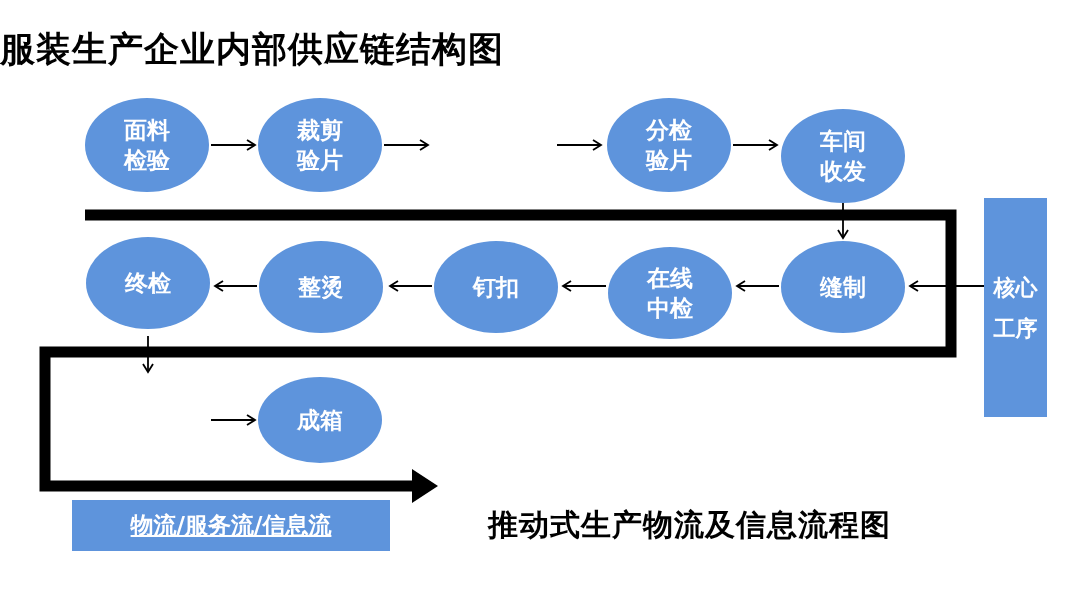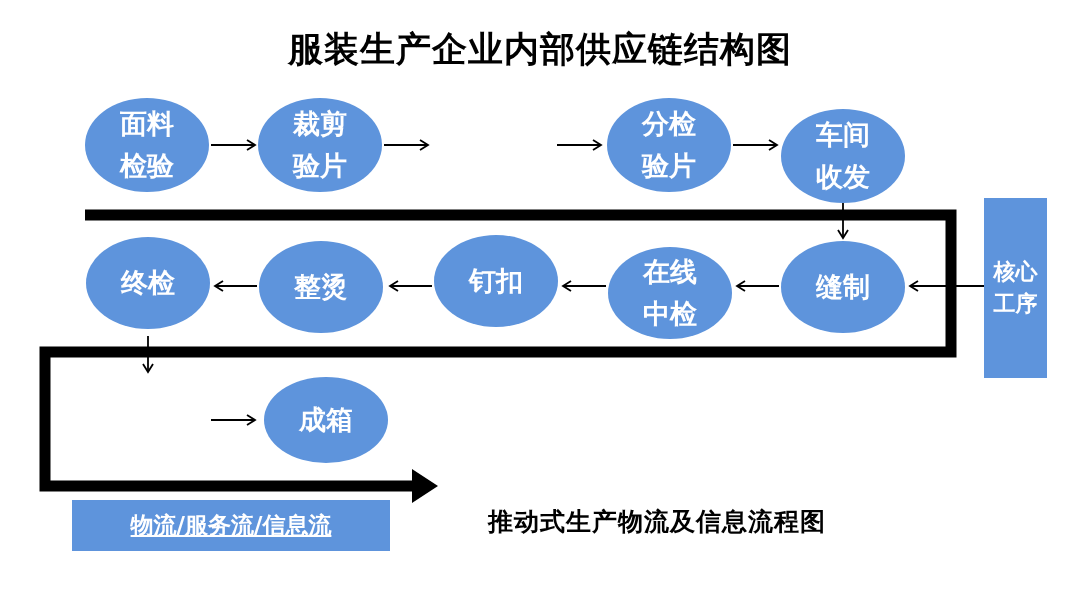--- a/index.html
+++ b/index.html
@@ -1,38 +1,38 @@
 <!DOCTYPE html>
 <html><head>
 <meta charset="utf-8">
 <style>
   html,body{margin:0;padding:0;background:#fff;}
   #stage{
     position:relative;width:1080px;height:607px;background:var(--bg,#fff);
     font-family:"DejaVu Sans","Liberation Sans",sans-serif;overflow:hidden;
   }
   #page-title{
-    position:absolute;top:26px;left:0;width:1080px;text-align:center;
+    position:absolute;top:26px;left:0;width:1080px;
     font-size:35px;font-weight:700;color:#000;letter-spacing:1px;
   }
   .node{
     position:absolute;display:flex;align-items:center;justify-content:center;
     text-align:center;color:var(--node-text,#fff);font-weight:700;
-    font-size:27px;line-height:42px;white-space:pre-line;
+    font-size:23px;line-height:30px;white-space:pre-line;
   }
   .ellipse{background:var(--node-fill,#5E94DC);border-radius:50%;}
   .rectbox{background:var(--node-fill,#5E94DC);}
   #svg-layer{position:absolute;left:0;top:0;}
   #legend-box{
     position:absolute;left:72px;top:500px;width:318px;height:51px;
     background:var(--node-fill,#5E94DC);display:flex;align-items:center;justify-content:center;
     color:var(--node-text,#fff);font-weight:700;font-size:23px;text-decoration:underline;
   }
   #diagram-caption{
-    position:absolute;left:488px;top:505px;font-size:25px;font-weight:700;color:#000;
+    position:absolute;left:488px;top:505px;font-size:30px;font-weight:700;color:#000;
     letter-spacing:1px;
   }
 </style>
 </head>
 <body>
 
 <div id="stage" style="--node-fill: #5E94DC; --node-text: #FFFFFF; --bg: #FFFFFF;">
 
   <div id="page-title">服装生产企业内部供应链结构图</div>
 
@@ -69,27 +69,27 @@
 检验</div>
   <div class="node ellipse" style="left:258px;top:98px;width:124px;height:94px">裁剪
 验片</div>
   <div class="node ellipse" style="left:607px;top:98px;width:124px;height:94px">分检
 验片</div>
   <div class="node ellipse" style="left:781px;top:109px;width:124px;height:94px">车间
 收发</div>
 
   <div class="node ellipse" style="left:86px;top:237px;width:124px;height:92px">终检</div>
   <div class="node ellipse" style="left:259px;top:241px;width:124px;height:92px">整烫</div>
-  <div class="node ellipse" style="left:434px;top:235px;width:124px;height:92px">钉扣</div>
+  <div class="node ellipse" style="left:434px;top:241px;width:124px;height:92px">钉扣</div>
   <div class="node ellipse" style="left:608px;top:247px;width:124px;height:92px">在线
 中检</div>
   <div class="node ellipse" style="left:781px;top:241px;width:124px;height:92px">缝制</div>
 
-  <div class="node ellipse" style="left:264px;top:377px;width:124px;height:86px">成箱</div>
+  <div class="node ellipse" style="left:258px;top:377px;width:124px;height:86px">成箱</div>
 
-  <div class="node rectbox" style="left:984px;top:198px;width:63px;height:180px;font-size:22px;line-height:32px">核心
+  <div class="node rectbox" style="left:984px;top:198px;width:63px;height:219px;font-size:22px;line-height:41px">核心
 工序</div>
 
   <div id="legend-box">物流/服务流/信息流</div>
 
   <div id="diagram-caption">推动式生产物流及信息流程图</div>
 
 </div>
 
 </body></html>

